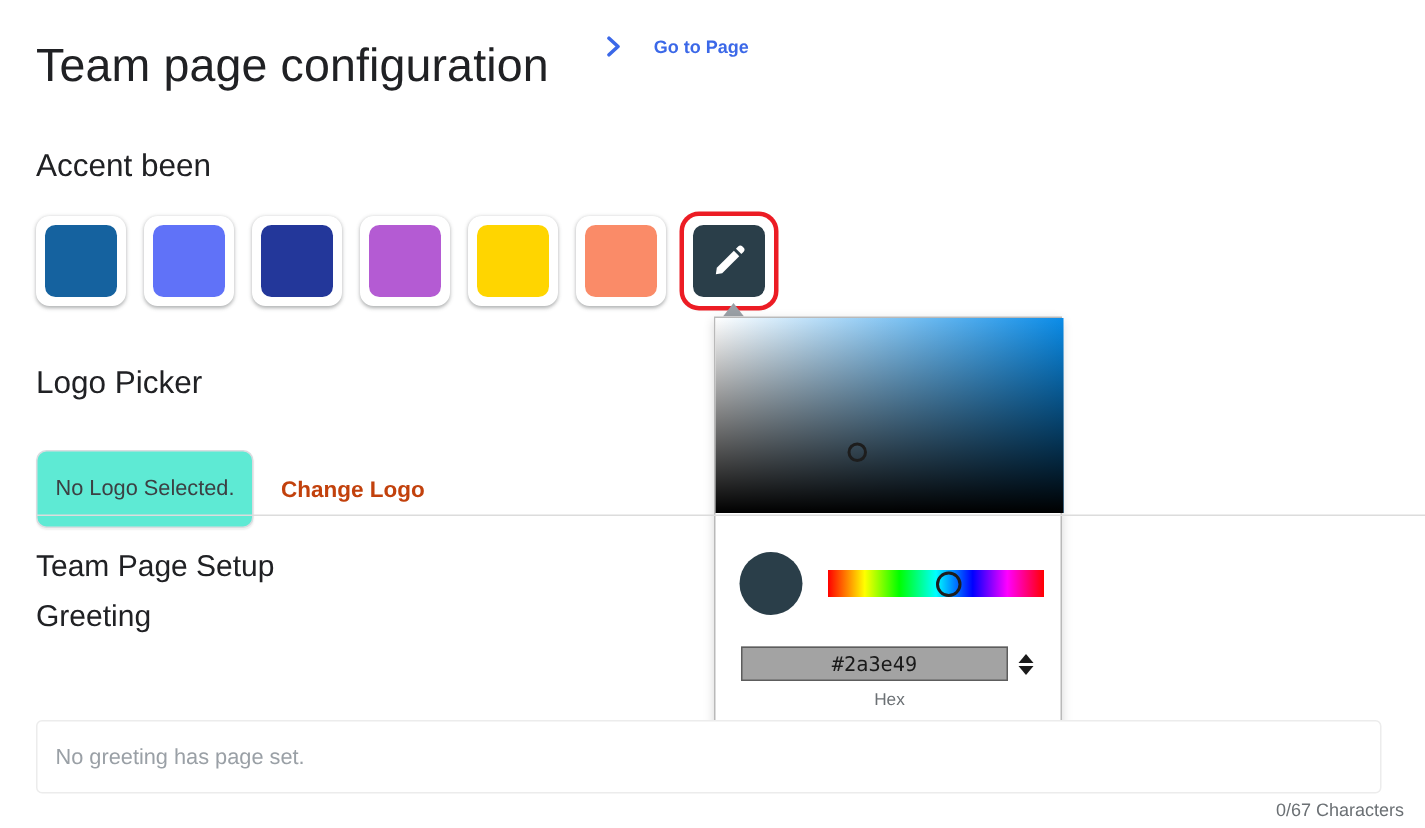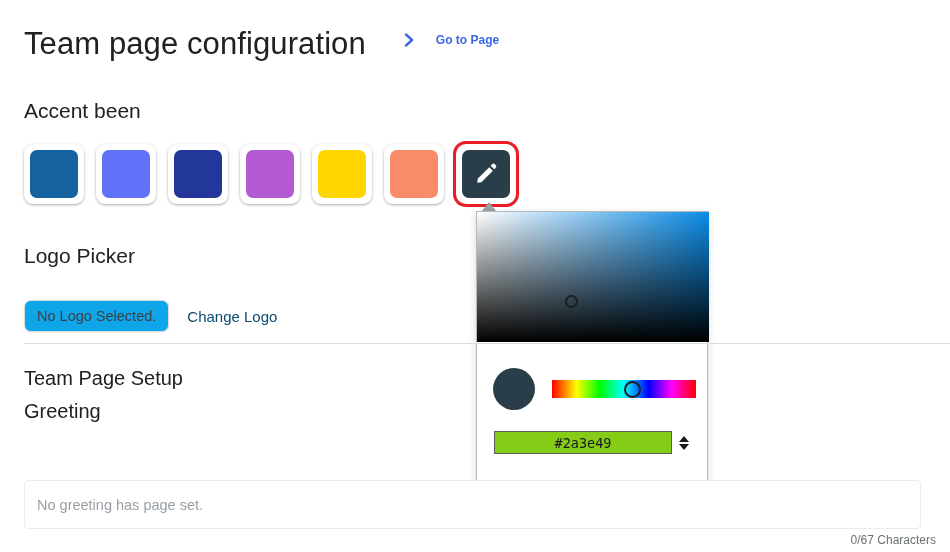--- a/index.html
+++ b/index.html
@@ -15,21 +15,21 @@
     position: relative;
     overflow: hidden;
   }
 
   
   .page-header {
     position: absolute;
     left: 24px;
     top: 28px;
     display: flex;
-    align-items: center;
+    align-items: flex-start;
     gap: 38px;
   }
   .page-title {
     font-size: 31px;
     font-weight: 400;
     color: #202124;
     letter-spacing: 0.1px;
     line-height: 1;
     margin: 0;
     white-space: nowrap;
@@ -111,31 +111,31 @@
     position: absolute;
     left: 24px;
     top: 300px;
     display: flex;
     align-items: center;
     gap: 18px;
   }
   .logo-chip {
     border: 1px solid #dadce0;
     border-radius: 7px;
-    padding: 7px 12px;
+    padding: 17px 12px;
     font-size: 14.5px;
     color: #3c4043;
-    background: #0ea5e9;
+    background: #5eead4;
     box-shadow: 0 1px 1px rgba(60,64,67,0.08);
     white-space: nowrap;
   }
   .change-logo {
-    color: #0c4a6e;
+    color: #c2410c;
     font-size: 15px;
-    font-weight: 400;
+    font-weight: 700;
     text-decoration: none;
     cursor: pointer;
     white-space: nowrap;
   }
 
   
   .divider {
     position: absolute;
     left: 24px;
     right: 0px;
@@ -265,21 +265,21 @@
     left: 17px;
     top: 89px;
     display: flex;
     align-items: center;
     gap: 6px;
   }
   .hex-input {
     width: 178px;
     height: 23px;
     border: 1px solid #5d5d5d;
-    background: #84cc16;
+    background: #a3a3a3;
     font-family: "DejaVu Sans Mono", monospace;
     font-size: 13.5px;
     color: #1a1a1a;
     text-align: center;
     box-sizing: border-box;
     padding: 0;
     outline: none;
   }
   .stepper {
     display: flex;
@@ -376,20 +376,21 @@
     </div>
 
     <div class="hex-row">
       <input class="hex-input" type="text" value="#2a3e49" style="">
       <div class="stepper">
         <div class="tri-up"></div>
         <div class="tri-down"></div>
       </div>
     </div>
 
+    <div class="hex-label">Hex</div>
   </div>
 </div>
 
 <h2 class="section-heading" id="h-logo">Logo Picker</h2>
 
 <div class="logo-row">
   <div class="logo-chip">No Logo Selected.</div>
   <a class="change-logo">Change Logo</a>
 </div>
 

